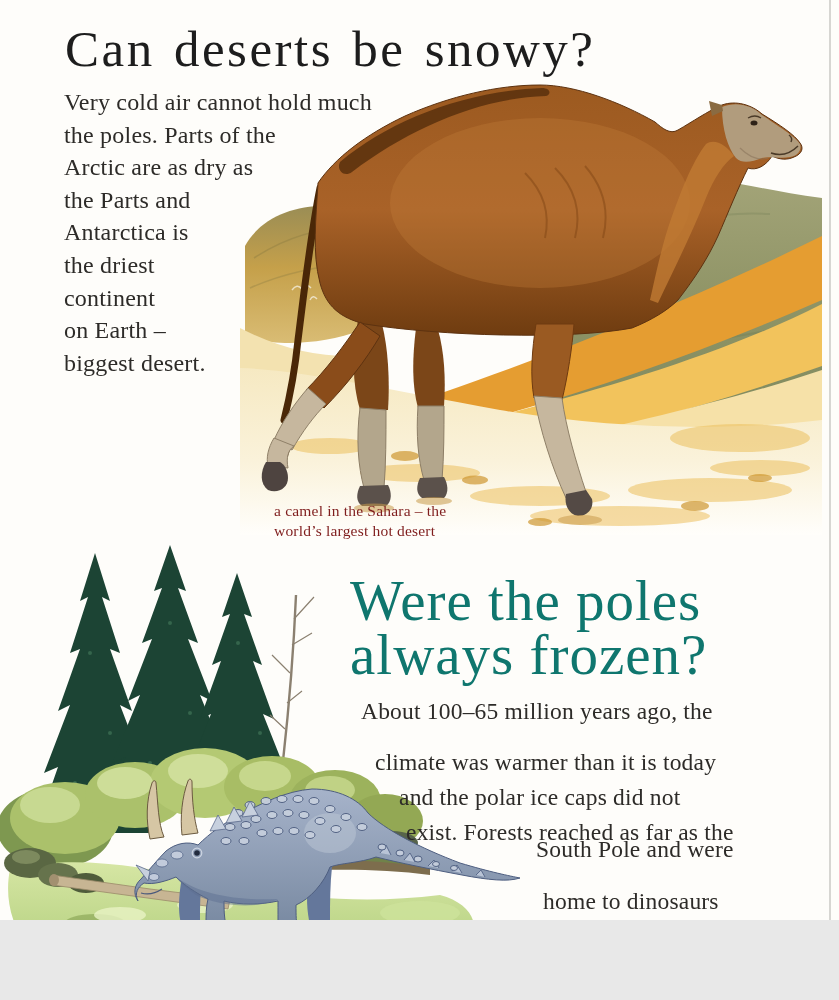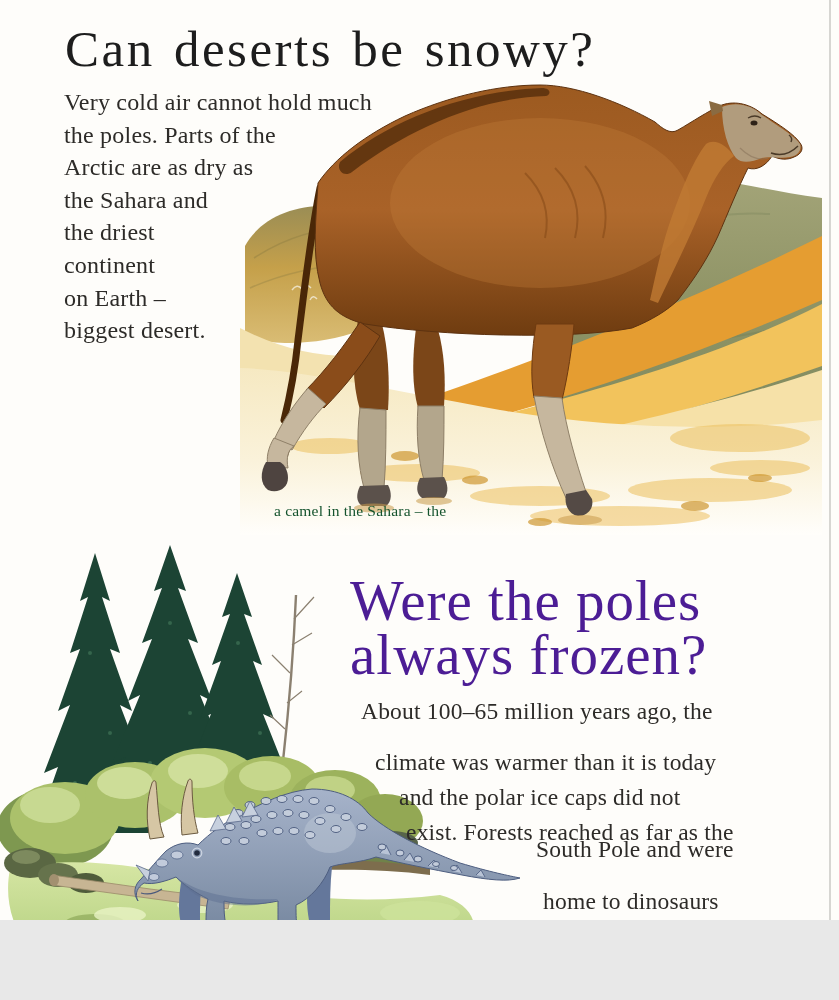--- a/index.html
+++ b/index.html
@@ -2,23 +2,23 @@
 <html><head>
 <meta charset="utf-8">
 <style>
   html,body{margin:0;padding:0;background:#e8e8e8;}
   .page{position:relative;width:839px;height:920px;background:#fefdfa;overflow:hidden;
         font-family:"Liberation Serif", serif;color:#2d2b28;}
   .abs{position:absolute;}
   .q1-title{left:65px;top:20px;font-size:51px;font-weight:400;letter-spacing:2.5px;
             word-spacing:4px;color:#1d1d1d;white-space:nowrap;margin:0;}
   .q1-body{left:64px;top:86px;font-size:24px;line-height:32.6px;letter-spacing:.2px;}
-  .caption{left:274px;top:501px;font-size:15.5px;line-height:20px;color:#14532d;letter-spacing:.2px;}
+  .caption{left:274px;top:501px;font-size:15.5px;line-height:20px;color:#7f1d1d;letter-spacing:.2px;}
   .q2-title{left:350px;top:574px;font-size:57px;font-weight:400;line-height:54px;
-            letter-spacing:1px;color:#4c1d95;margin:0;white-space:nowrap;}
+            letter-spacing:1px;color:#0f766e;margin:0;white-space:nowrap;}
   .q2-line{position:absolute;font-size:23.5px;letter-spacing:.2px;white-space:nowrap;color:#2d2b28;}
   .q2-l1{left:361px;top:698px;} .q2-l2{left:375px;top:749px;} .q2-l3{left:399px;top:784px;}
   .q2-l4{left:406px;top:819px;} .q2-l5{left:536px;top:836px;} .q2-l6{left:543px;top:888px;}
   .q2-l7{left:479px;top:922px;}
   .page-number{left:26px;top:954px;font-size:23px;color:#2f2f2f;}
   .page-edge{left:829px;top:0;width:2px;height:1000px;background:#c9c8c4;opacity:.75;}
   .camel-scene{left:240px;top:78px;}
   .dino-scene{left:0px;top:533px;}
   svg{display:block;}
 </style>
@@ -293,29 +293,31 @@
       </g>
     </g>
   </svg>
 
   <h1 class="abs q1-title">Can deserts be snowy?</h1>
 
   <div class="abs q1-body">
     <div>Very cold air cannot hold much</div>
     <div>the poles. Parts of the</div>
     <div>Arctic are as dry as</div>
-    <div>the Sahara and</div>
+    <div>the Parts and</div>
+    <div>Antarctica is</div>
     <div>the driest</div>
     <div>continent</div>
     <div>on Earth –</div>
     <div>biggest desert.</div>
   </div>
 
   <div class="abs caption">
     <div>a camel in the Sahara – the</div>
+    <div>world’s largest hot desert</div>
   </div>
 
   <h2 class="abs q2-title">
     <div>Were the poles</div>
     <div>always frozen?</div>
   </h2>
 
   <div class="q2-line q2-l1">About 100–65 million years ago, the</div>
   <div class="q2-line q2-l2">climate was warmer than it is today</div>
   <div class="q2-line q2-l3">and the polar ice caps did not</div>

